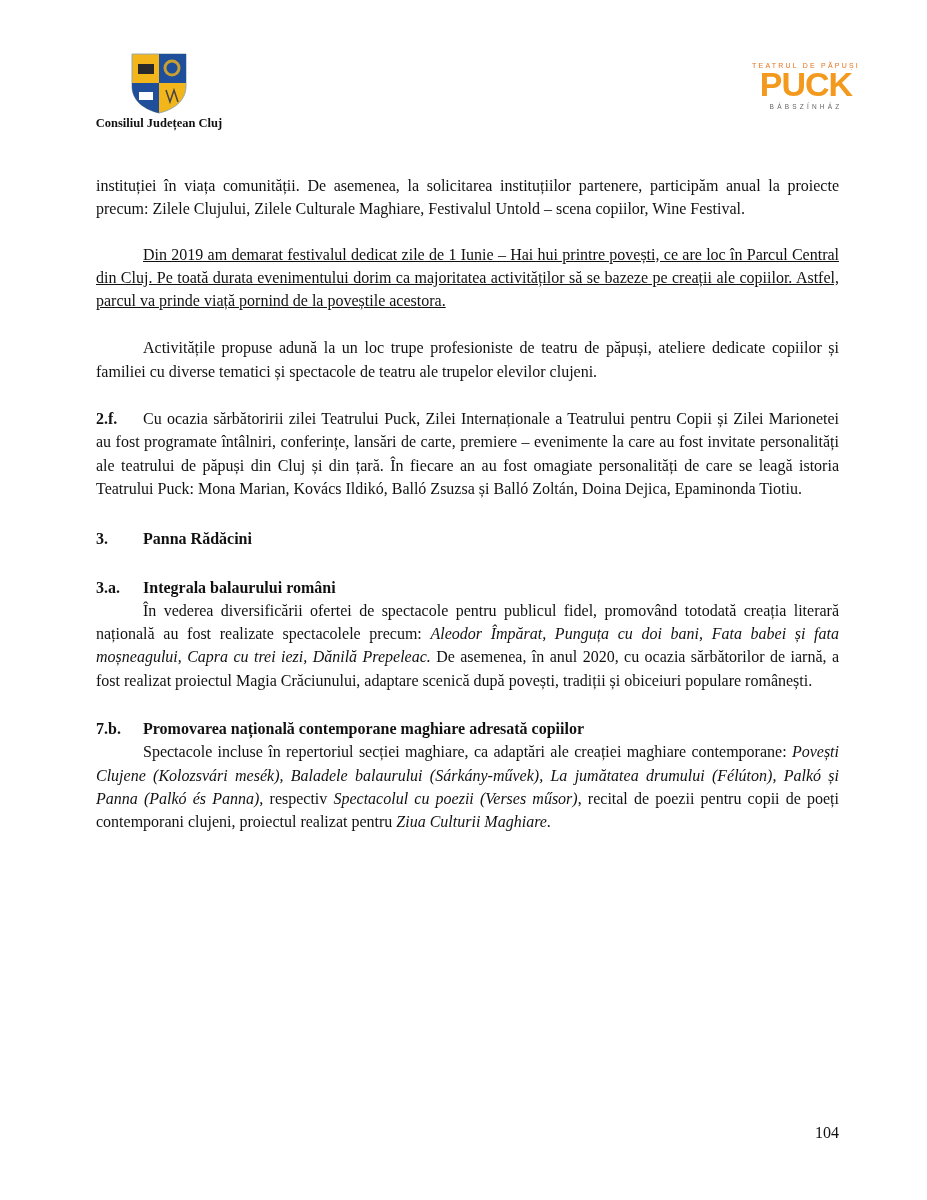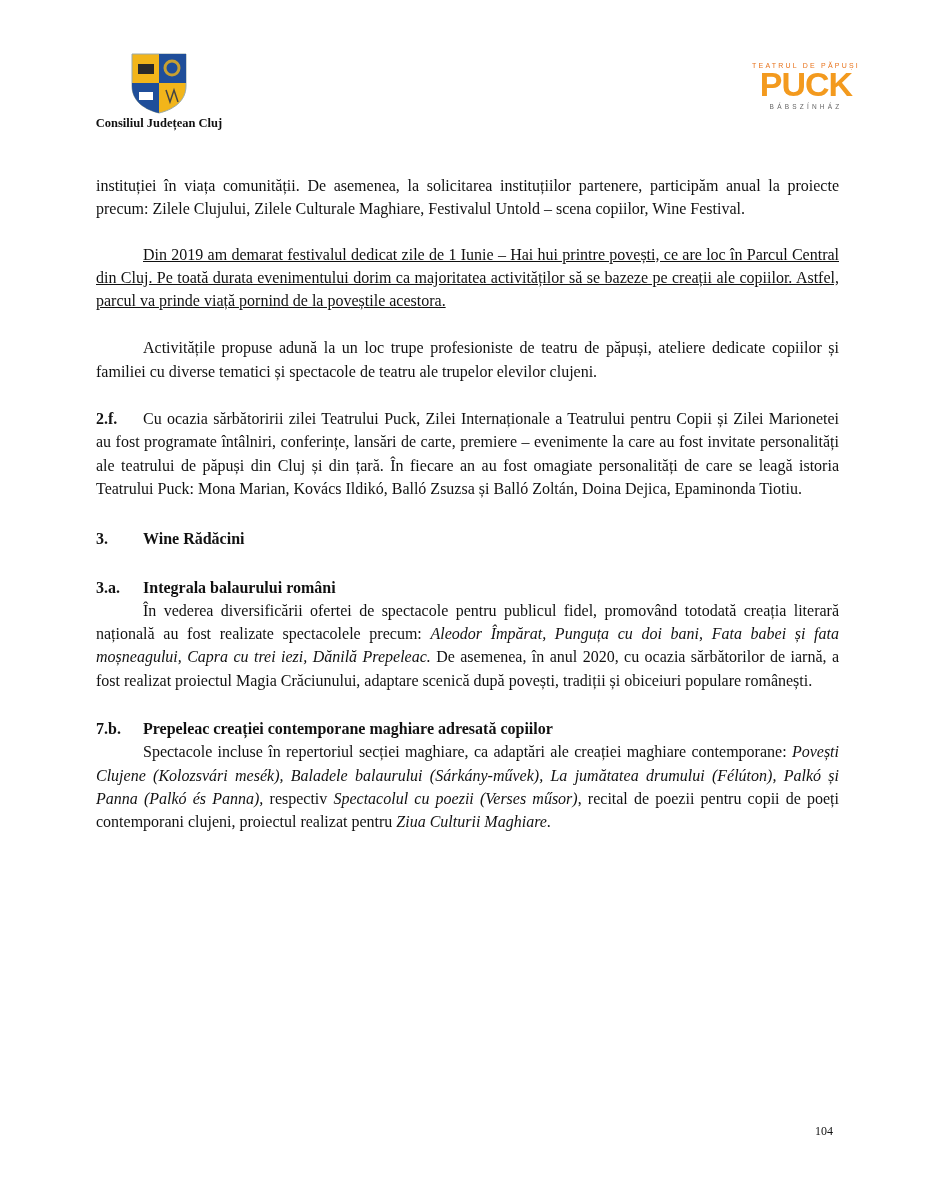--- a/index.html
+++ b/index.html
@@ -16,21 +16,21 @@
 
   .content { position: absolute; left: 96px; top: 174px; width: 743px; font-size: 16px; line-height: 23.3px; }
   p { margin: 0; text-align: justify; }
   .indent { text-indent: 47px; }
   .gap-s { margin-top: 24px; }
   .gap-l { margin-top: 22px; text-decoration: underline; }
   .heading { font-weight: bold; margin: 0; }
   .num { display: inline-block; width: 47px; font-weight: bold; }
   .section-num { display: inline-block; width: 47px; }
   i { font-style: italic; }
-  .page-number { position: absolute; left: 815px; top: 1124px; font-size: 12px; }
+  .page-number { position: absolute; left: 815px; top: 1124px; font-size: 16px; }
 </style>
 </head>
 <body>
 
 <div class="header-left">
   <svg class="shield" viewBox="0 0 58 62">
     <path d="M2 2 H56 V34 C56 50 42 58 29 61 C16 58 2 50 2 34 Z" fill="#f2b51a" stroke="#9aa" stroke-width="1"></path>
     <path d="M29 2 H56 V31 H29 Z" fill="#1f4e9a"></path>
     <path d="M2 31 H29 V61 C16 58 2 50 2 34 Z" fill="#1f4e9a"></path>
     <rect x="8" y="12" width="16" height="10" fill="#2a2a2a"></rect>
@@ -48,22 +48,22 @@
 </div>
 
 <div class="content">
   <p>instituției în viața comunității. De asemenea, la solicitarea instituțiilor partenere, participăm anual la proiecte precum: Zilele Clujului, Zilele Culturale Maghiare, Festivalul Untold – scena copiilor, Wine Festival.</p>
   <p class="indent gap-l">Din 2019 am demarat festivalul dedicat zile de 1 Iunie – Hai hui printre povești, ce are loc în Parcul Central din Cluj. Pe toată durata evenimentului dorim ca majoritatea activităților să se bazeze pe creații ale copiilor. Astfel, parcul va prinde viață pornind de la poveștile acestora.</p>
   <p class="indent gap-s">Activitățile propuse adună la un loc trupe profesioniste de teatru de păpuși, ateliere dedicate copiilor și familiei cu diverse tematici și spectacole de teatru ale trupelor elevilor clujeni.</p>
 
   <p class="gap-s"><span class="num">2.f.</span><span>Cu ocazia sărbătoririi zilei Teatrului Puck, Zilei Internaționale a Teatrului pentru Copii și Zilei Marionetei au fost programate întâlniri, conferințe, lansări de carte, premiere – evenimente la care au fost invitate personalități ale teatrului de păpuși din Cluj și din țară. În fiecare an au fost omagiate personalități de care se leagă istoria Teatrului Puck: Mona Marian, Kovács Ildikó, Balló Zsuzsa și Balló Zoltán, Doina Dejica, Epaminonda Tiotiu.</span></p>
 
 
-  <p class="heading" style="margin-top:27px"><span class="section-num">3.</span><span>Wine Rădăcini</span></p>
+  <p class="heading" style="margin-top:27px"><span class="section-num">3.</span><span>Panna Rădăcini</span></p>
 
   <p class="heading" style="margin-top:25px"><span class="section-num">3.a.</span><span>Integrala balaurului români</span></p>
   <p class="indent"><span>În vederea diversificării ofertei de spectacole pentru publicul fidel, promovând totodată creația literară națională au fost realizate spectacolele precum: </span><i>Aleodor Împărat, Punguța cu doi bani, Fata babei și fata moșneagului, Capra cu trei iezi, Dănilă Prepeleac.</i><span> De asemenea, în anul 2020, cu ocazia sărbătorilor de iarnă, a fost realizat proiectul Magia Crăciunului, adaptare scenică după povești, tradiții și obiceiuri populare românești.</span></p>
 
-  <p class="heading" style="margin-top:25px"><span class="section-num">7.b.</span><span>Prepeleac creației contemporane maghiare adresată copiilor</span></p>
+  <p class="heading" style="margin-top:25px"><span class="section-num">7.b.</span><span>Promovarea națională contemporane maghiare adresată copiilor</span></p>
   <p class="indent"><span>Spectacole incluse în repertoriul secției maghiare, ca adaptări ale creației maghiare contemporane: </span><i>Povești Clujene (Kolozsvári mesék), Baladele balaurului (Sárkány-művek), La jumătatea drumului (Félúton), Palkó și Panna (Palkó és Panna),</i><span> respectiv </span><i>Spectacolul cu poezii (Verses műsor)</i><span>, recital de poezii pentru copii de poeți contemporani clujeni, proiectul realizat pentru </span><i>Ziua Culturii Maghiare</i><span>.</span></p>
 </div>
 
 <div class="page-number">104</div>
 
 </body></html>

